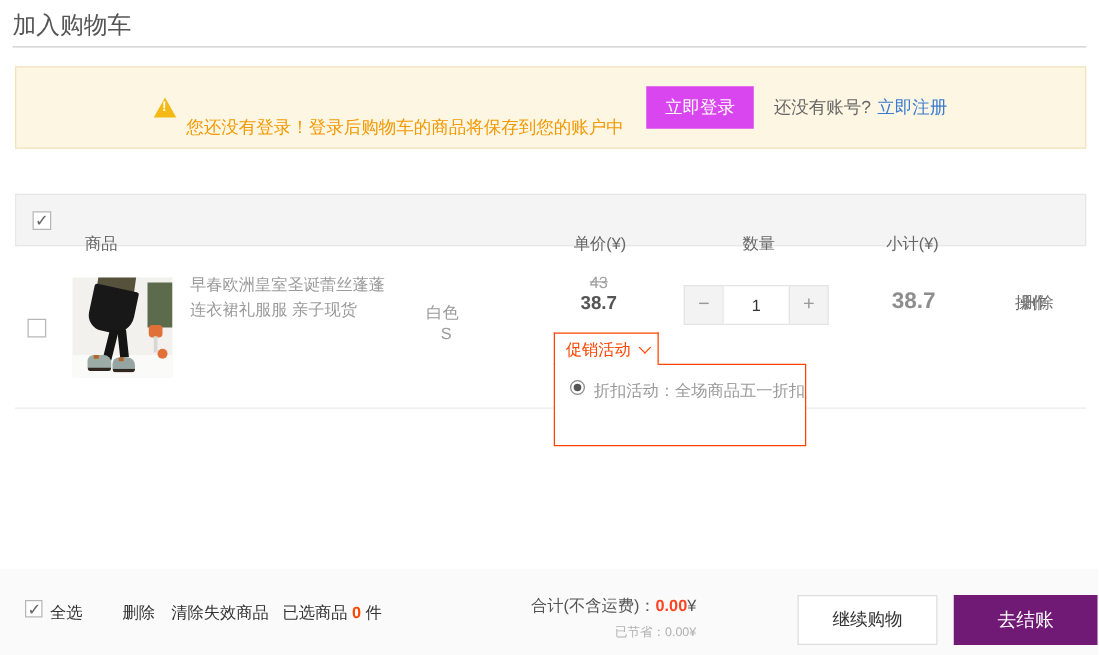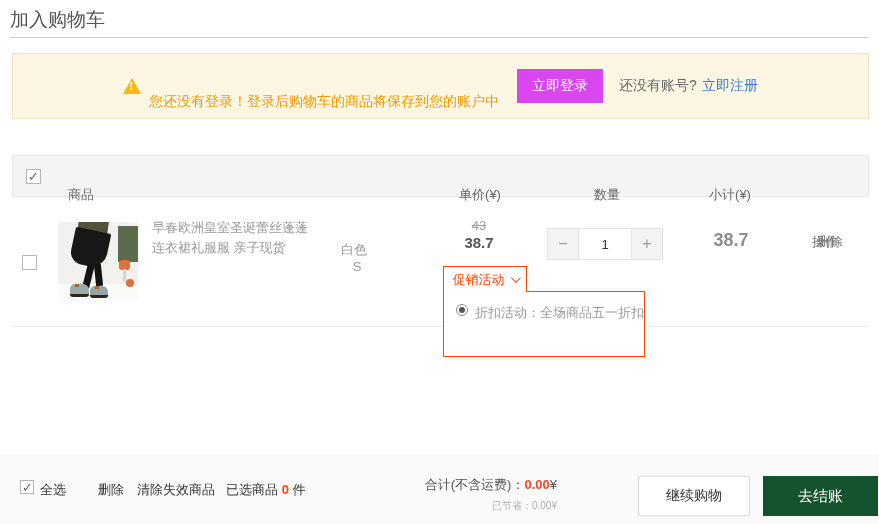--- a/index.html
+++ b/index.html
@@ -90,21 +90,21 @@
   .footer .select-all-check { left:20px; top:25px; width:14px; height:14px; }
   .count-num { color:#ff4400; font-weight:bold; }
   .totals { position:absolute; right:322px; top:21px; text-align:right; }
   .totals .line1 { font-size:13px; color:#555; }
   .totals .line1 .total-value { color:#ff4422; font-weight:bold; }
   .totals .line2 { margin-top:5px; font-size:10px; color:#b0b0b0; }
   .continue-btn { position:absolute; left:638px; top:21px; width:112px; height:40px;
                   background:#fff; border:1px solid #ddd; font-size:14px; color:#333;
                   cursor:pointer; font-family:inherit; }
   .checkout-btn { position:absolute; left:763px; top:21px; width:115px; height:40px;
-                  background:#14532d; border:none; font-size:15px; color:#fff;
+                  background:#701a75; border:none; font-size:15px; color:#fff;
                   cursor:pointer; font-family:inherit; }
 </style>
 </head>
 <body>
 
 <div class="page">
 
   <h1 class="page-title">加入购物车</h1>
   <div class="divider"></div>
 

